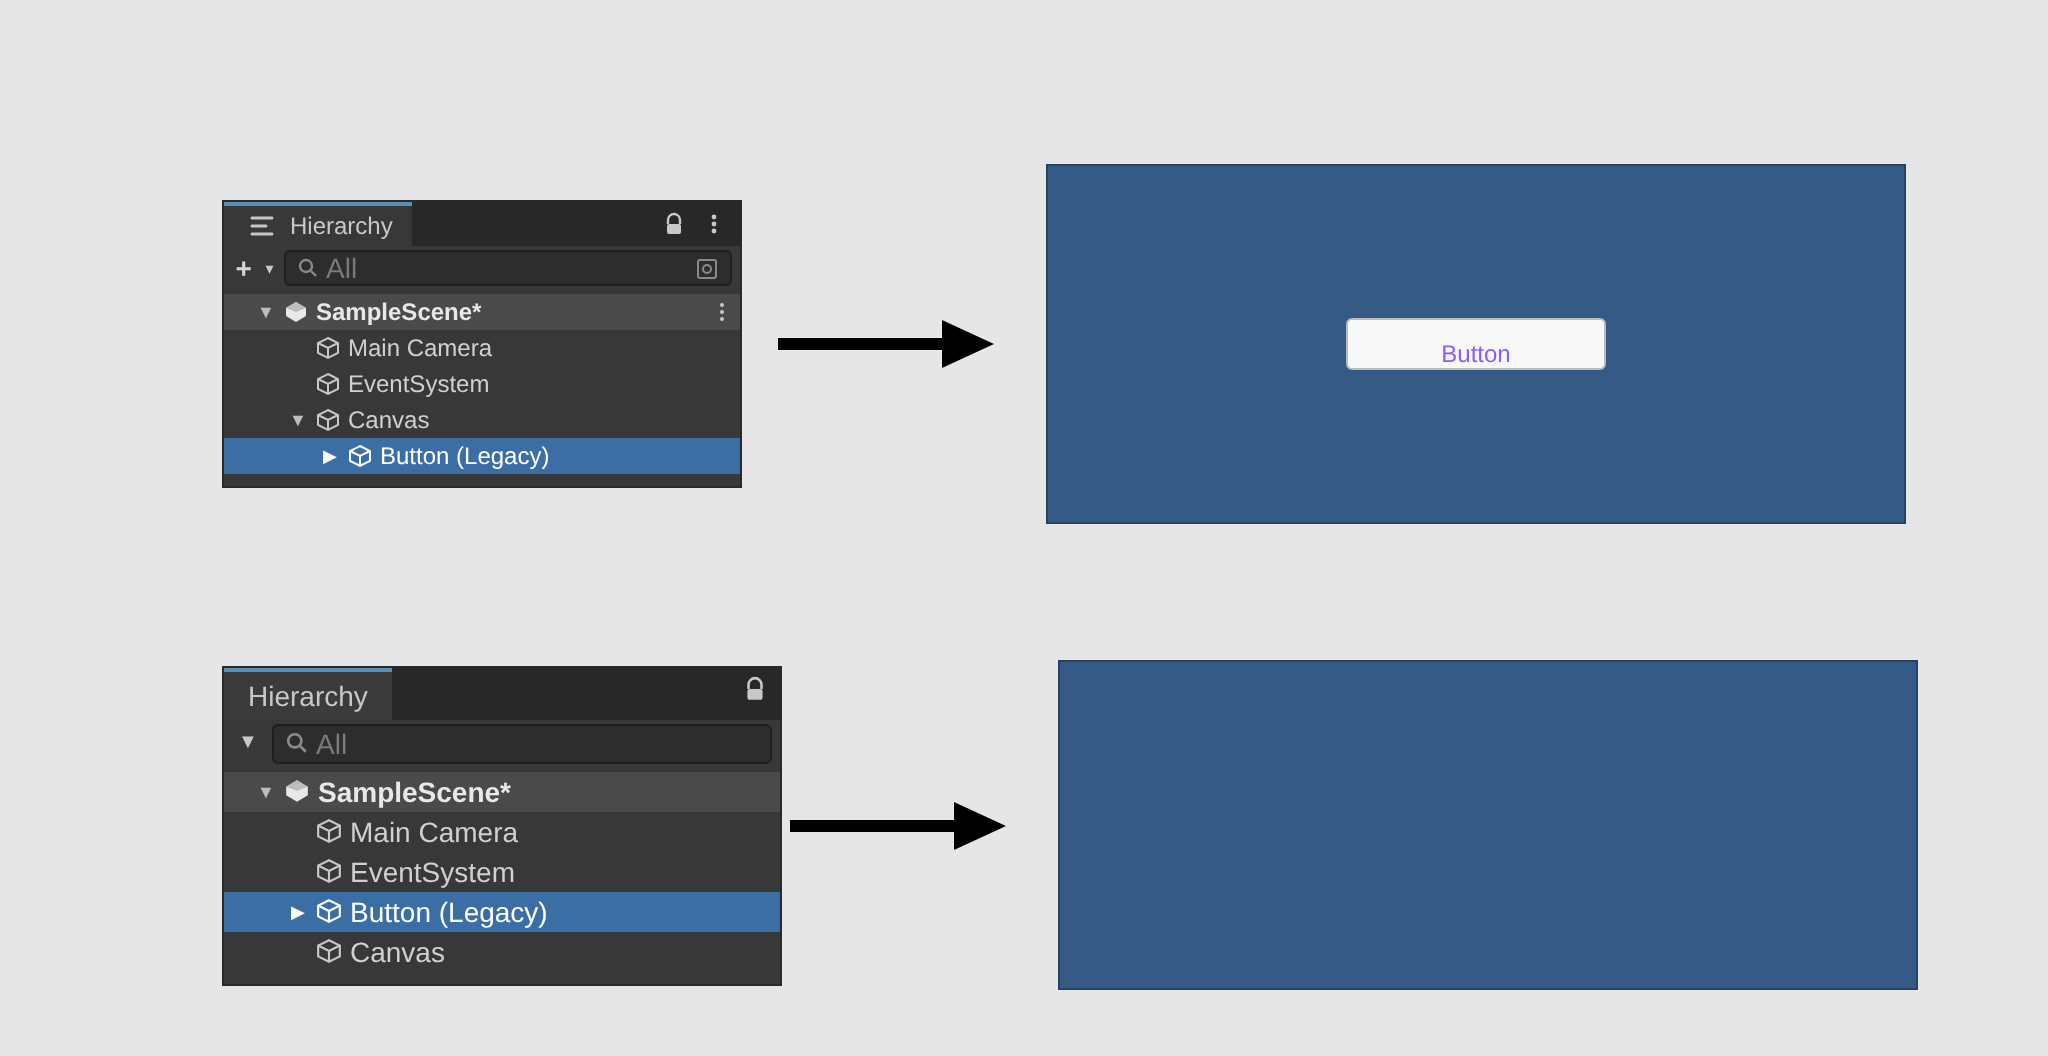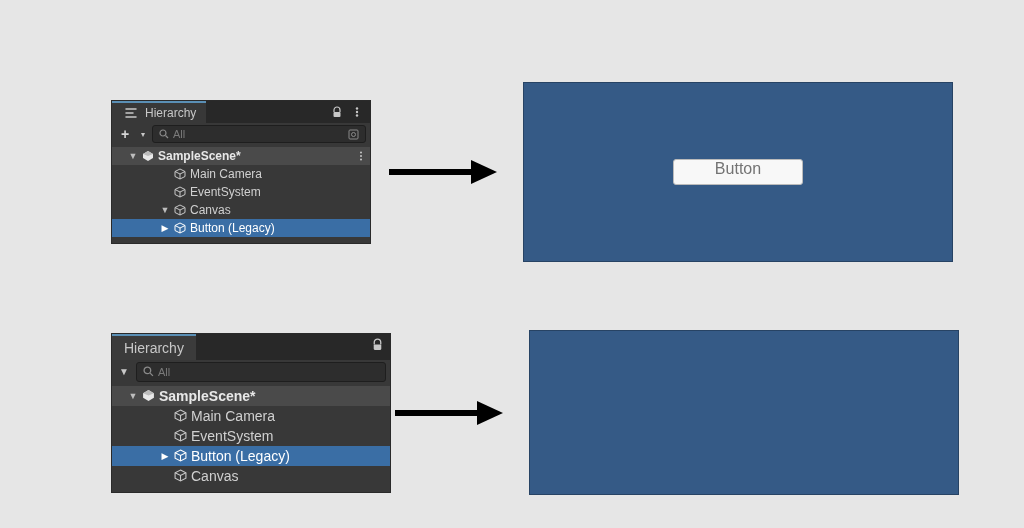--- a/index.html
+++ b/index.html
@@ -94,39 +94,39 @@
     align-items: center;
     padding: 0 6px;
     gap: 4px;
   }
   .search input {
     flex:1;
     background: transparent;
     border: none;
     outline: none;
     color: #c8c8c8;
-    font-size: 11px;
+    font-size: 14px;
   }
   .search input::placeholder { color: #7a7a7a; }
 
   .tree { padding: 2px 0 6px 0; }
   .node {
     height: 18px;
     display: flex;
     align-items: center;
     padding-left: 4px;
     gap: 4px;
     color: #d0d0d0;
     font-size: 12px;
     white-space: nowrap;
   }
   .node.scene { background: #4a4a4a; font-weight: bold; color:#e8e8e8; }
   .node.selected { background: #3a6ea5; color: #fff; }
   .indent0 { padding-left: 16px; }
-  .indent1 { padding-left: 48px; }
+  .indent1 { padding-left: 32px; }
   .indent2 { padding-left: 48px; }
   .foldout {
     font-size: 9px;
     color: #bdbdbd;
     width: 10px;
     display:inline-flex;justify-content:center;
   }
   .foldout.hidden { visibility: hidden; }
   .node.selected .foldout { color:#fff; }
   .scene-right {
@@ -160,29 +160,29 @@
     position: relative;
     margin-left: 10px;
   }
   .gv1 { width: 430px; height: 180px; }
   .gv2 { width: 430px; height: 165px; }
   .ui-button {
     position: absolute;
     left: 50%; top: 50%;
     transform: translate(-50%,-50%);
     background: #f8f8f8;
-    color: #737373;
+    color: #8b5cf6;
     border: 1px solid #bbb;
     border-radius: 3px;
     width: 130px;
     height: 26px;
     display: flex;
-    align-items: flex-start;
+    align-items: flex-end;
     justify-content: center;
-    font-size: 16px;
+    font-size: 12px;
   }
   svg { display:block; }
 </style>
 </head>
 <body>
 
 <div class="row row1">
   <div class="hierarchy h1">
     <div class="tabbar">
       <div class="tab">

